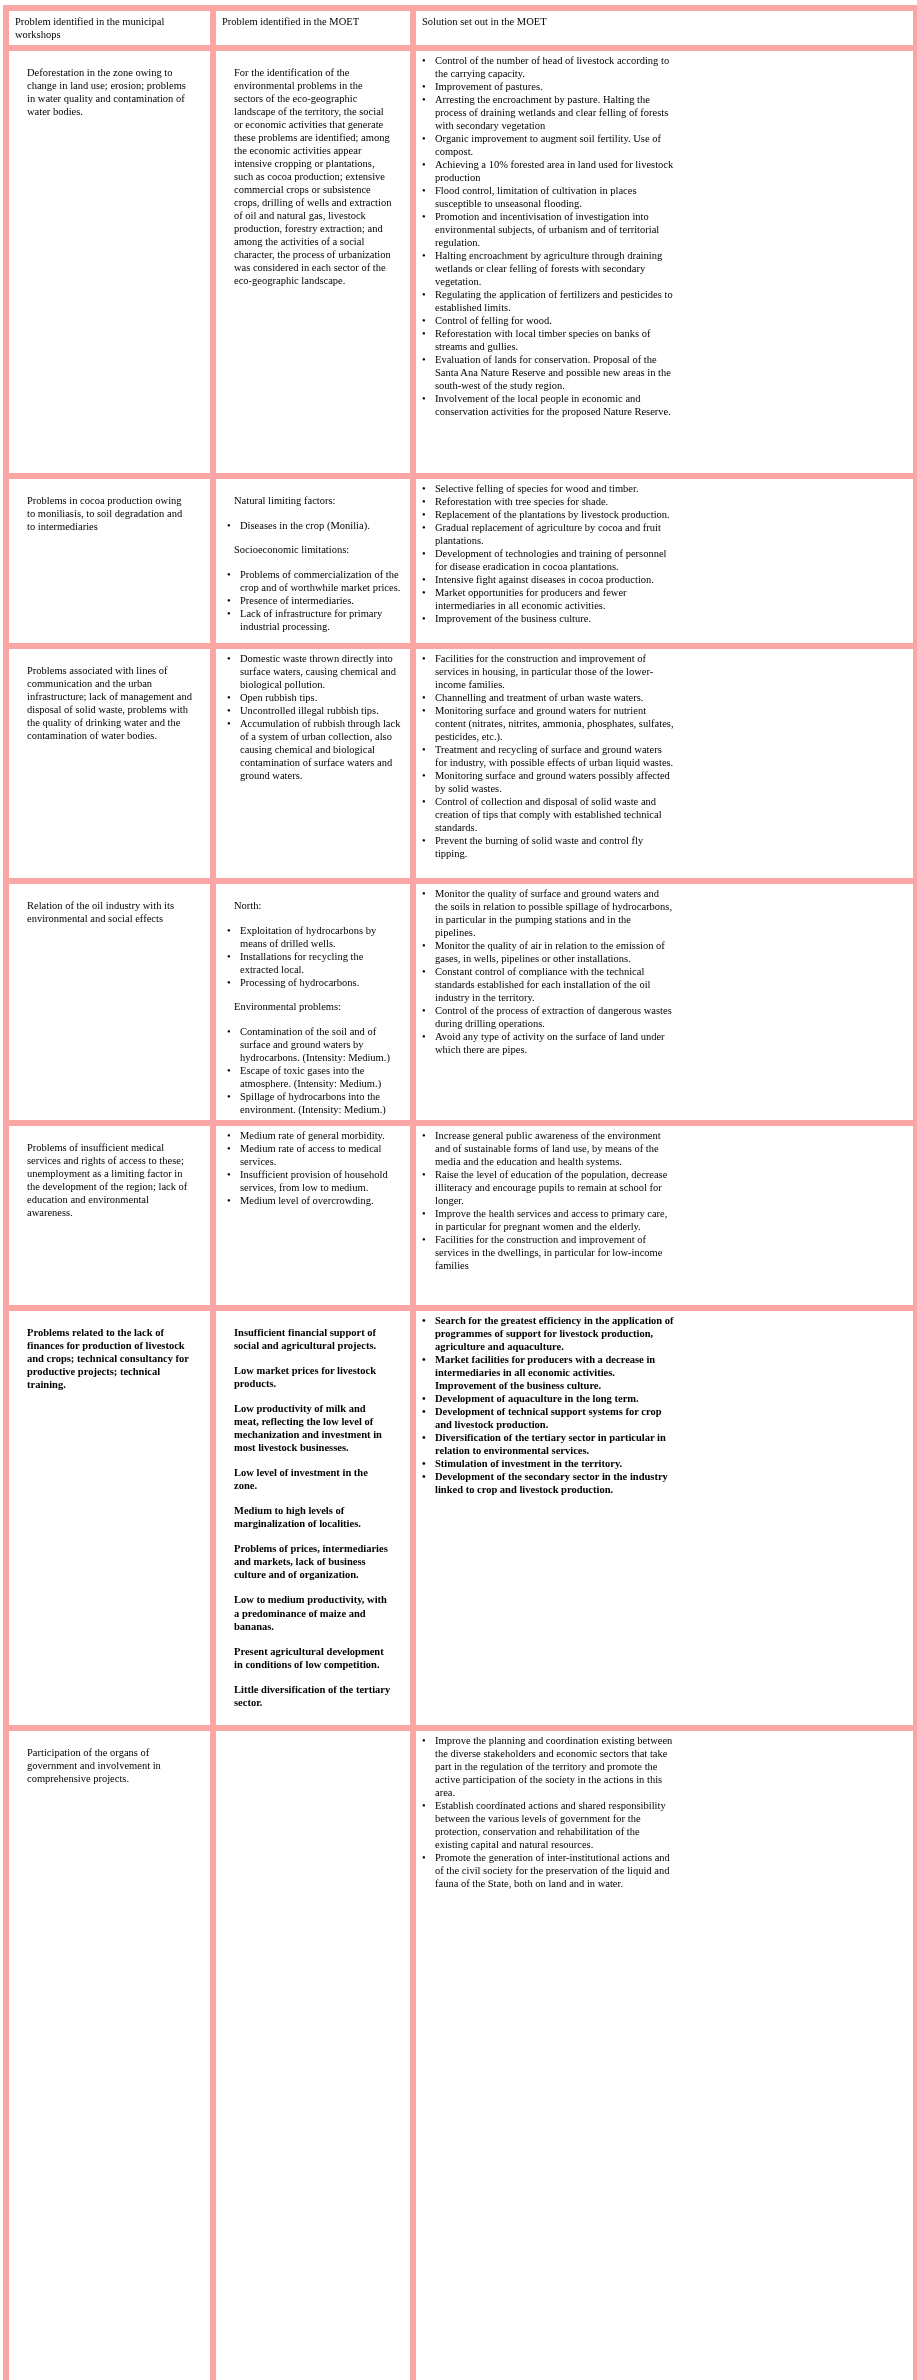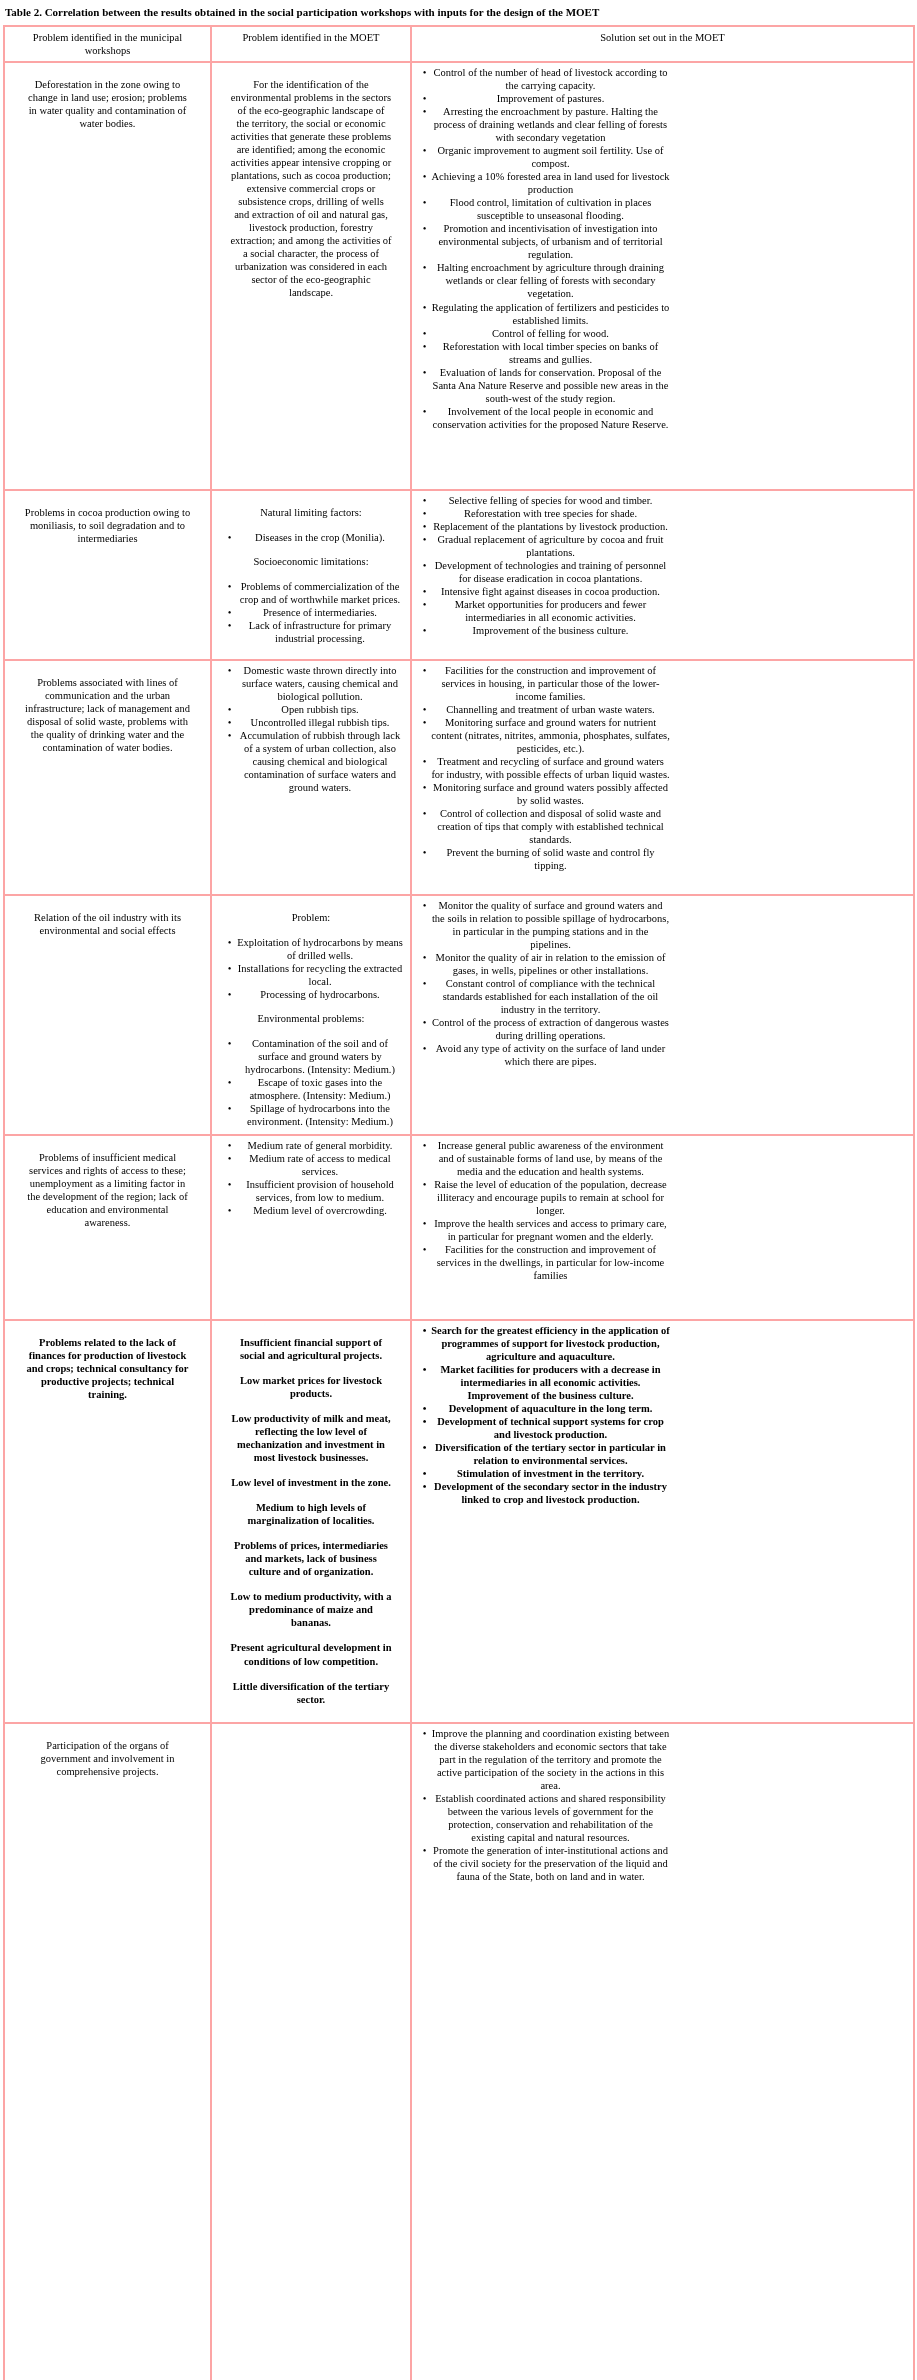--- a/index.html
+++ b/index.html
@@ -15,23 +15,23 @@
     font-weight:bold;
     margin:1px 0 6px 2px;
     line-height:1.2;
   }
   table.moet-table {
     border-collapse:collapse;
     width:910px;
     table-layout:fixed;
   }
   th, td {
-    border:2px solid #fca5a5;
+    border:6px solid #fca5a5;
     vertical-align:top;
-    text-align:center;
+    text-align:left;
     font-size:10.5px;
     line-height:1.24;
     padding:3px 6px 4px 6px;
     font-weight:normal;
   }
   th { height:22px; padding-top:4px; }
   col.c1 { width:207px; }
   col.c2 { width:200px; }
   col.c3 { width:503px; }
 
@@ -57,21 +57,20 @@
     font-size:10.5px;
     padding:3px 6px;
     height:19px;
   }
 </style>
 </head>
 <body>
 
 <div class="page">
 
-  <div class="table-title">Table 2. Correlation between the results obtained in the social participation workshops with inputs for the design of the MOET</div>
 
   <table class="moet-table">
     <colgroup>
       <col class="c1">
         <col class="c2">
         <col class="c3">
     </colgroup>
     <thead>
       <tr>
         <th>Problem identified in the municipal workshops</th>
@@ -265,21 +264,21 @@
               </div>
             </div>
           </td>
         </tr>
         <tr>
           <td>
             <div class="para">Relation of the oil industry with its environmental and social effects</div>
           </td>
           <td>
             <div class="cell-content c2">
-              <div class="para">Problem:</div>
+              <div class="para">North:</div>
               <div class="bullet-item c2">
                 <span class="bullet-marker">•</span>
                 <span class="bullet-text">Exploitation of hydrocarbons by means of drilled wells.</span>
               </div>
               <div class="bullet-item c2">
                 <span class="bullet-marker">•</span>
                 <span class="bullet-text">Installations for recycling the extracted local.</span>
               </div>
               <div class="bullet-item c2">
                 <span class="bullet-marker">•</span>

